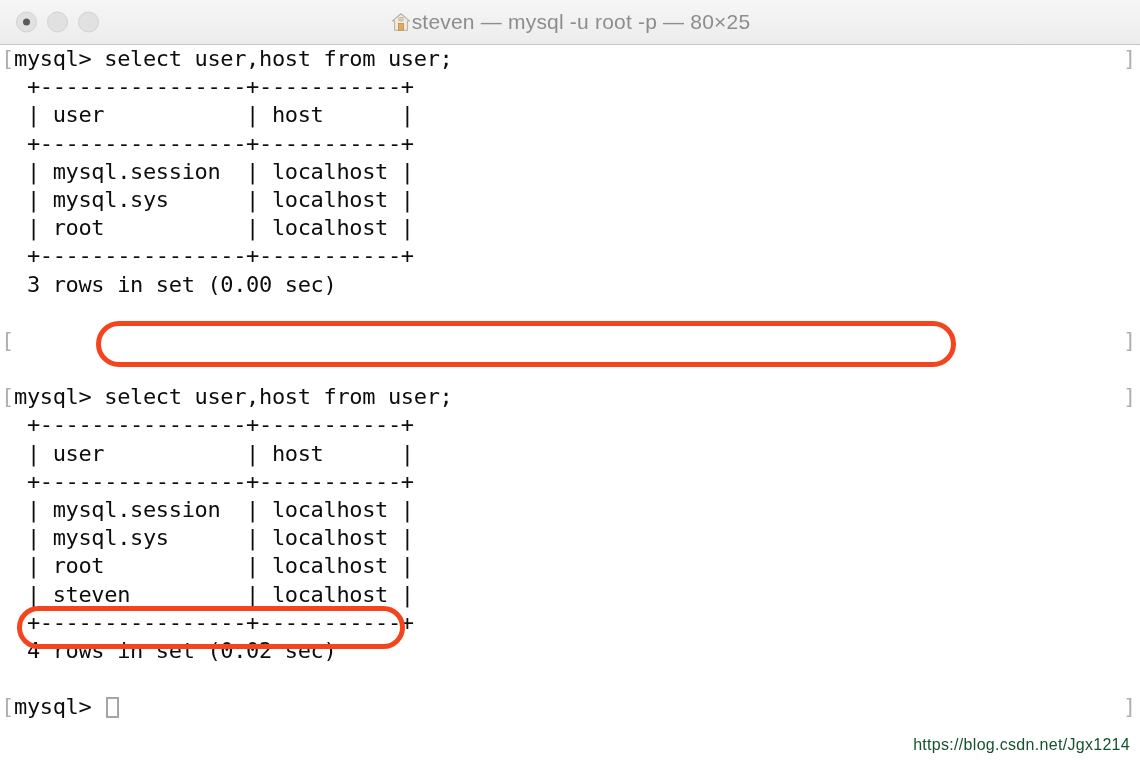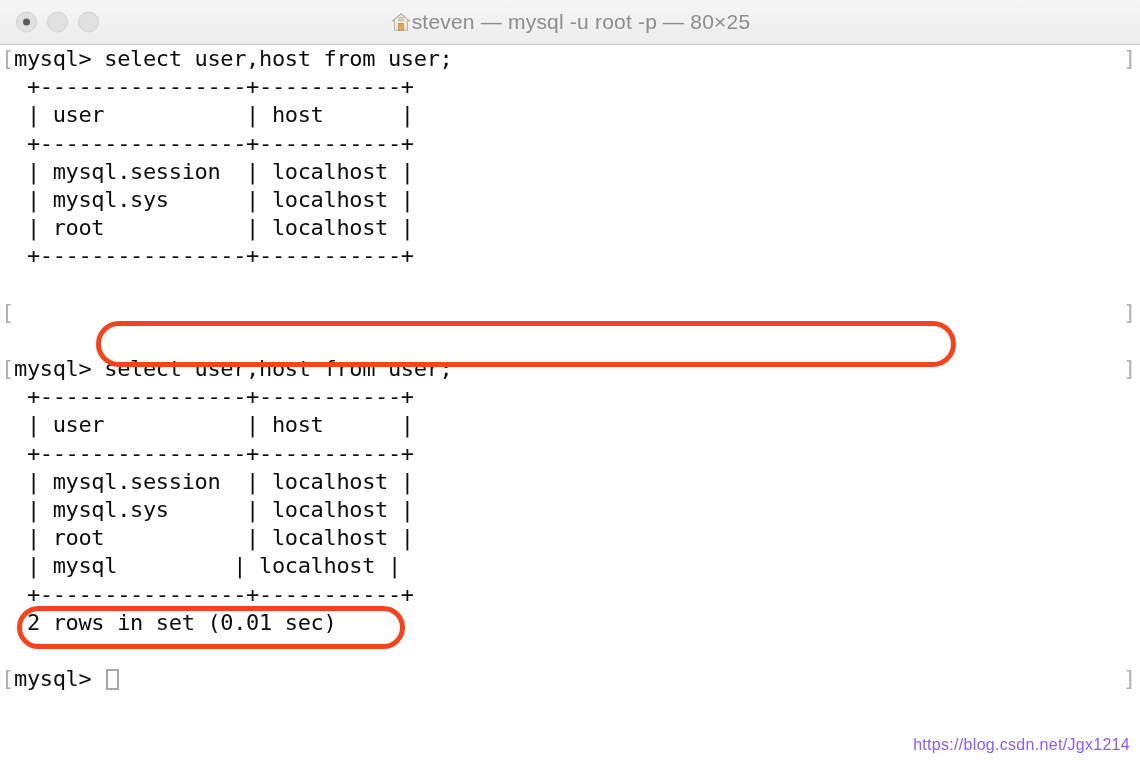--- a/index.html
+++ b/index.html
@@ -146,21 +146,21 @@
     height: 43px;
   }
 
   
   #watermark {
     position: absolute;
     right: 10px;
     bottom: 6px;
     font-family: "Liberation Sans", sans-serif;
     font-size: 16px;
-    color: #8b5cf6;
+    color: #14532d;
     letter-spacing: 0.3px;
     white-space: nowrap;
   }
 </style>
 </head>
 <body>
 
 <div id="window">
 
   <div id="titlebar">
@@ -189,33 +189,34 @@
   <div id="terminal">
 
   <div class="line"><span class="mark-left">[</span><span class="mark-right">]</span><span>mysql&gt; select user,host from user;</span></div>
       <div class="line"><span> +----------------+-----------+</span></div>
       <div class="line"><span> | user           | host      |</span></div>
       <div class="line"><span> +----------------+-----------+</span></div>
       <div class="line"><span> | mysql.session  | localhost |</span></div>
       <div class="line"><span> | mysql.sys      | localhost |</span></div>
       <div class="line"><span> | root           | localhost |</span></div>
       <div class="line"><span> +----------------+-----------+</span></div>
+      <div class="line"><span> 3 rows in set (0.00 sec)</span></div>
       <div class="line blank"><span></span></div>
       <div class="line"><span class="mark-left">[</span><span class="mark-right">]</span></div>
       <div class="line blank"><span></span></div>
       <div class="line"><span class="mark-left">[</span><span class="mark-right">]</span><span>mysql&gt; select user,host from user;</span></div>
       <div class="line"><span> +----------------+-----------+</span></div>
       <div class="line"><span> | user           | host      |</span></div>
       <div class="line"><span> +----------------+-----------+</span></div>
       <div class="line"><span> | mysql.session  | localhost |</span></div>
       <div class="line"><span> | mysql.sys      | localhost |</span></div>
       <div class="line"><span> | root           | localhost |</span></div>
-      <div class="line"><span> | mysql         | localhost |</span></div>
-      <div class="line"><span> +----------------+-----------+</span></div>
-      <div class="line"><span> 2 rows in set (0.01 sec)</span></div>
+      <div class="line"><span> | steven         | localhost |</span></div>
+      <div class="line"><span> +----------------+-----------+</span></div>
+      <div class="line"><span> 4 rows in set (0.02 sec)</span></div>
       <div class="line blank"><span></span></div>
       <div class="line"><span class="mark-left">[</span><span class="mark-right">]</span><span>mysql&gt; </span><span class="cursor-box"></span></div>
     </div>
 
   <div class="annot" id="annot-create" style="border-color: rgb(244, 68, 30);"></div>
   <div class="annot" id="annot-steven" style="border-color: rgb(244, 68, 30);"></div>
 
   <div id="watermark">https://blog.csdn.net/Jgx1214</div>
 
 </div>

